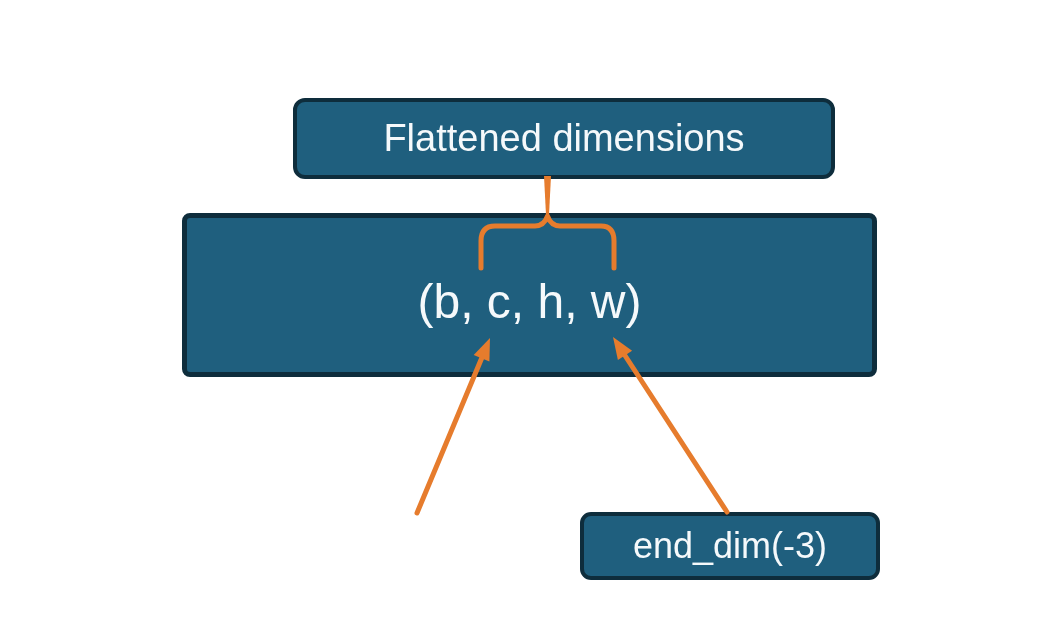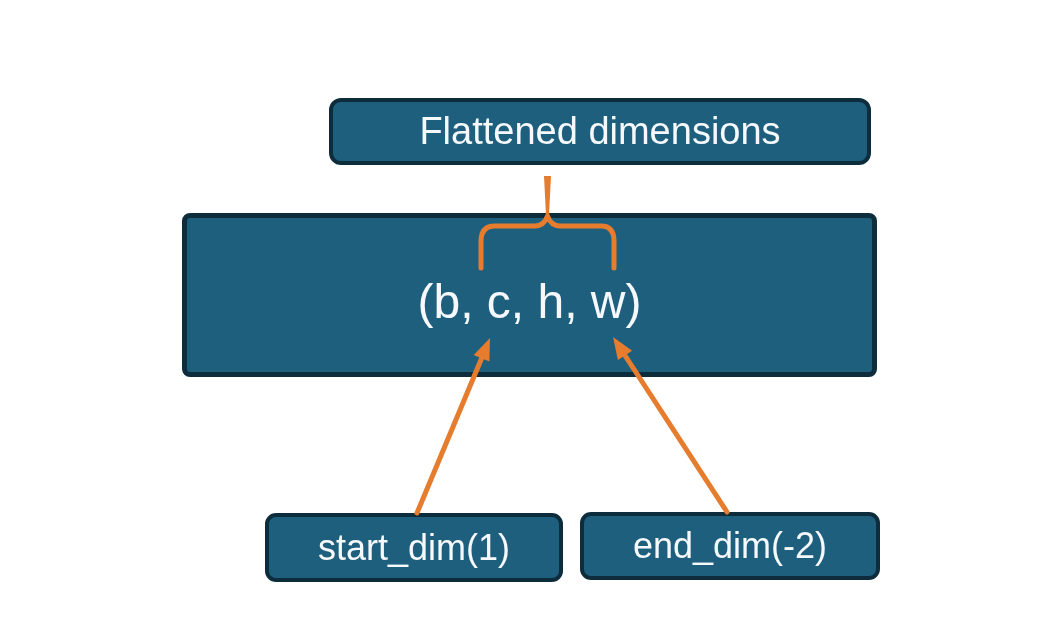--- a/index.html
+++ b/index.html
@@ -20,24 +20,23 @@
   }
   .box{
     position:absolute;
     background:var(--box-fill);
     border:4px solid var(--box-border);
     color:var(--text-color);
     display:flex;align-items:center;justify-content:center;
     text-align:center;
   }
   .top-box{
-    left:293px;top:98px;width:542px;height:67px;
+    left:293px;top:98px;width:542px;height:81px;
     border-radius:12px;
     font-size:38px;
-    margin-left:36px;
   }
   .main-box{
     left:182px;top:213px;width:695px;height:164px;
     border:5px solid var(--box-border);
     border-radius:8px;
     font-size:48px;
   }
   .main-box span{padding-top:12px;}
   .small-box{
     border-radius:11px;
@@ -67,26 +66,23 @@
 <div class="canvas">
 
   <div class="box top-box">
     <span>Flattened dimensions</span>
   </div>
 
   <div class="box main-box">
     <span>(b, c, h, w)</span>
   </div>
 
-  <div class="box small-box start-box">
-    <span>start_dim(1)</span>
-  </div>
 
   <div class="box small-box end-box">
-    <span>end_dim(-2)</span>
+    <span>end_dim(-3)</span>
   </div>
 
   <svg class="overlay" viewBox="0 0 1038 632" xmlns="http://www.w3.org/2000/svg">
 
     <polygon class="accent-fill" points="544,176 551,176 549,215 546,215"></polygon>
 
     <path class="accent-stroke" d="M 481 268 L 481 241 Q 481 226 495 226 L 535 226 Q 544 226 547.5 216 Q 551 226 560 226 L 601 226 Q 614 226 614 241 L 614 268"></path>
 
     <g>
       <line class="accent-stroke" x1="417" y1="513" x2="483" y2="355"></line>

